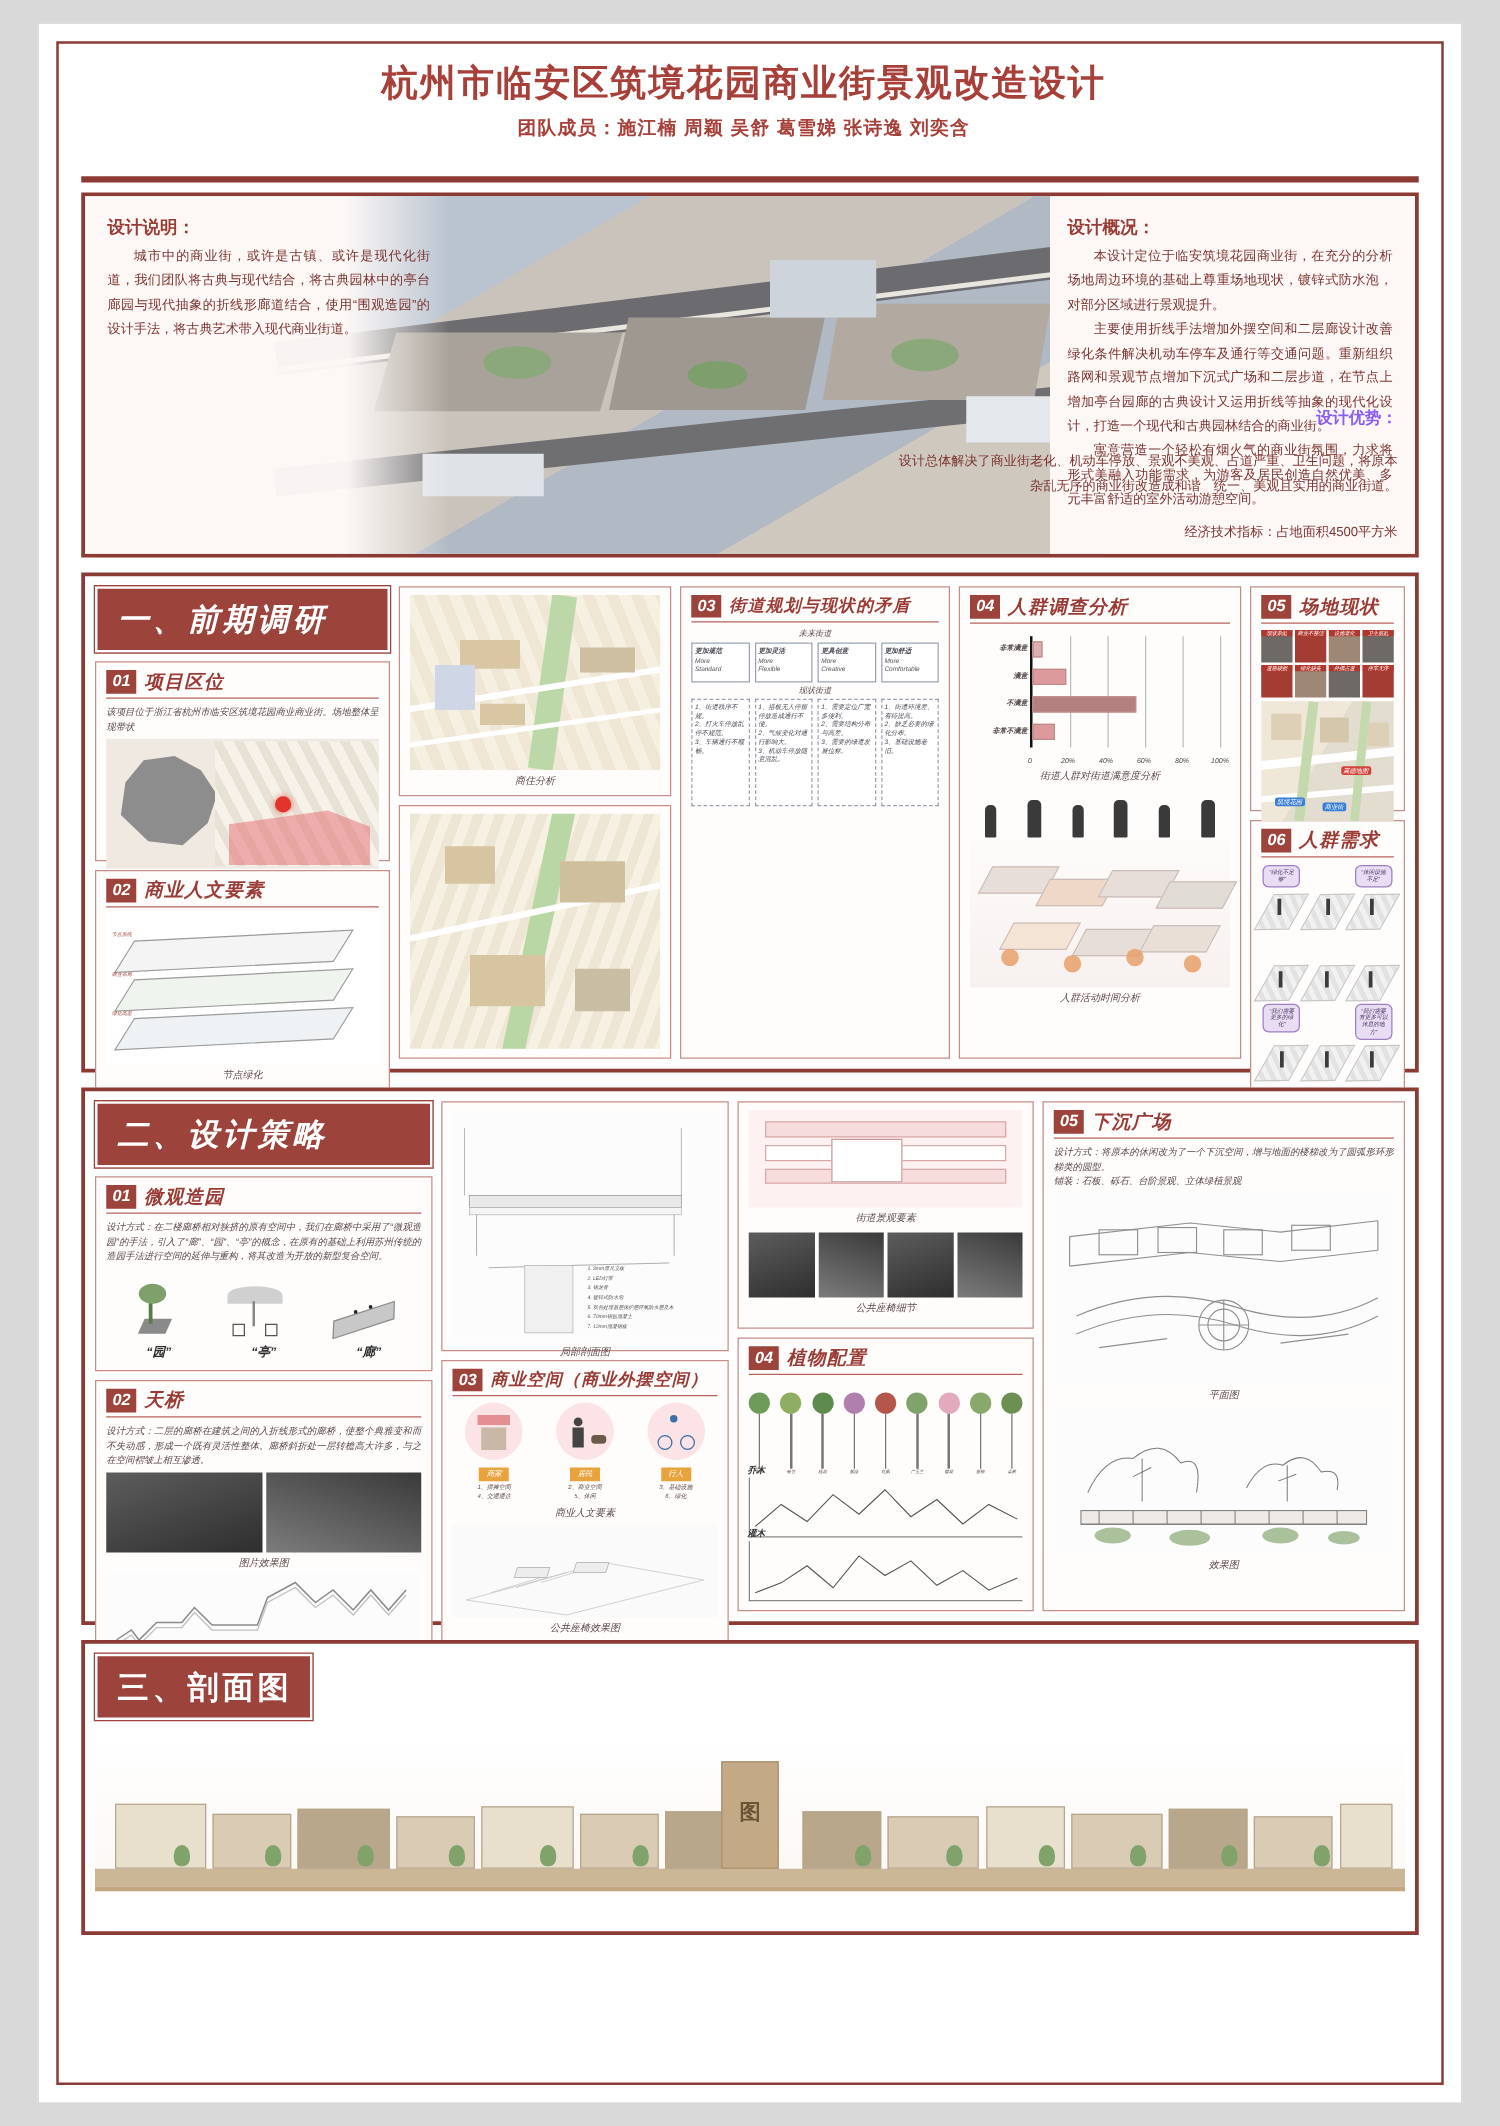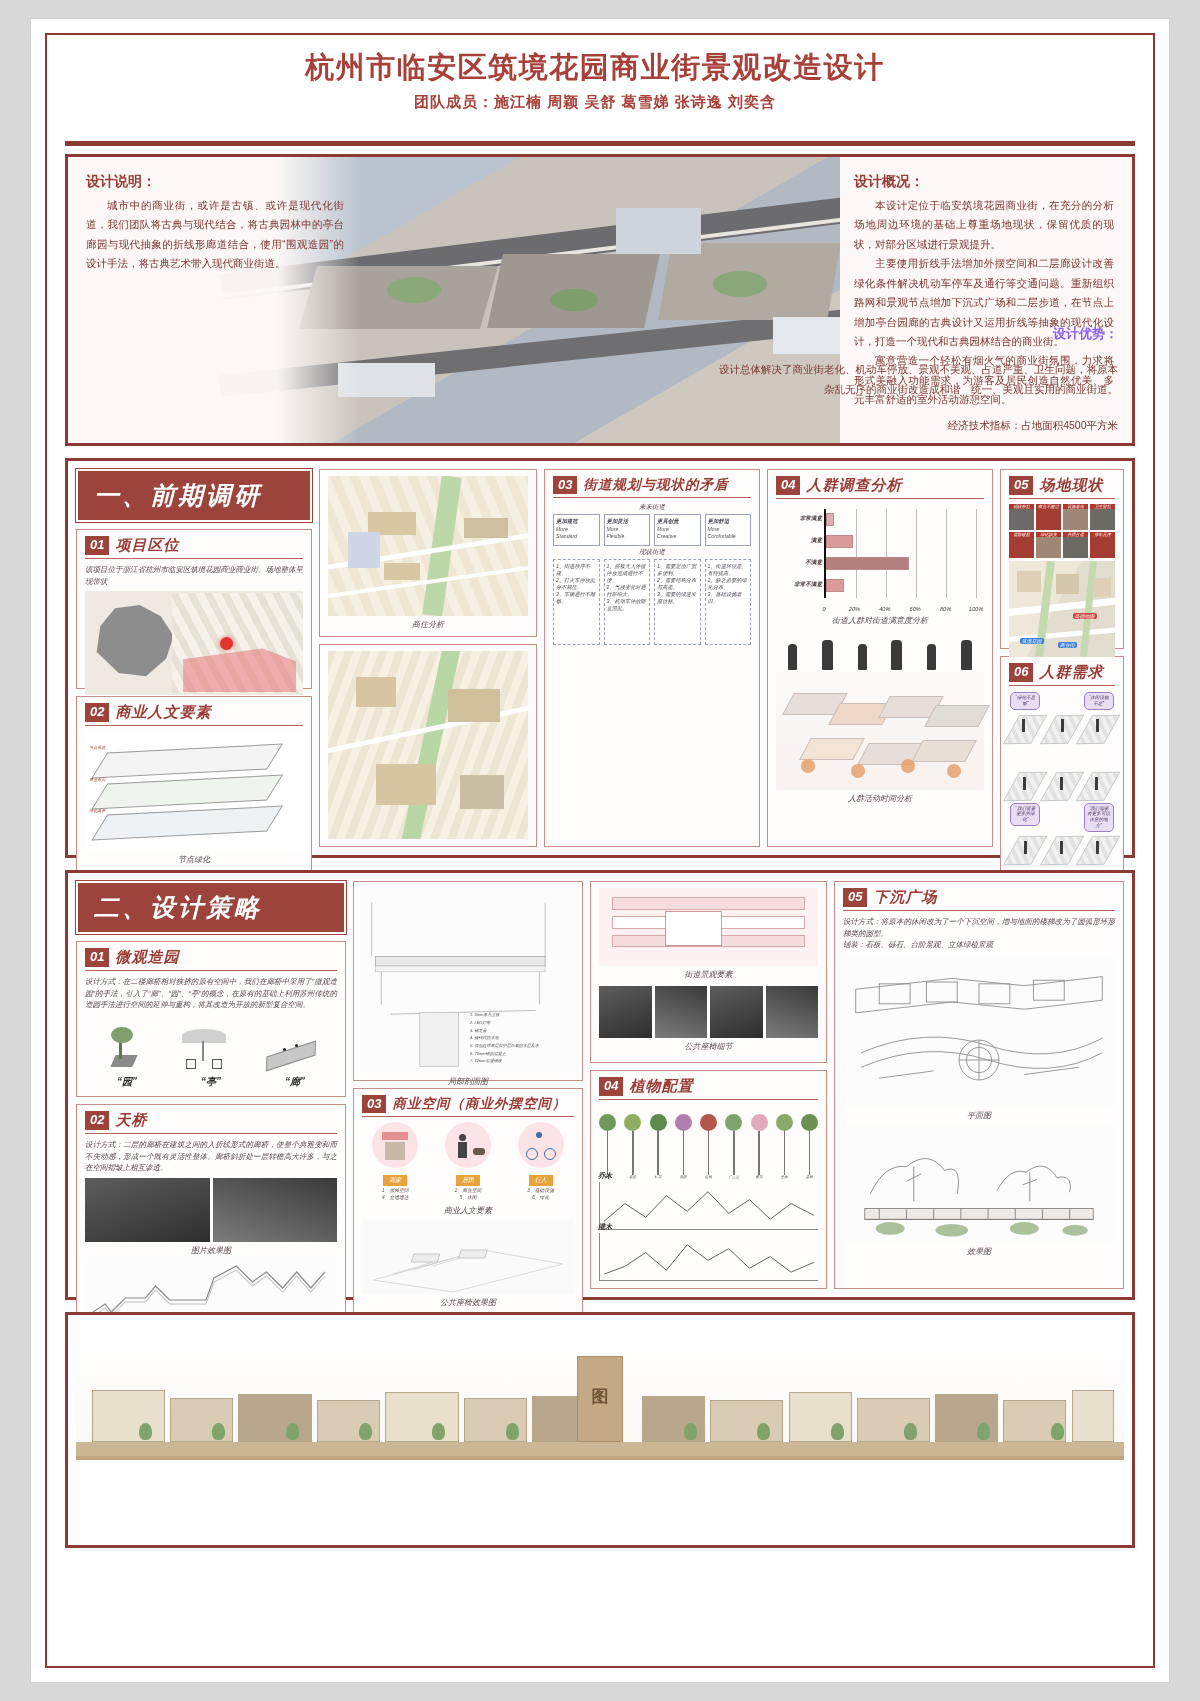--- a/index.html
+++ b/index.html
@@ -307,21 +307,21 @@
 
     <div class="adv-block">
       <div class="adv-title">设计优势：</div>
       <div class="adv-body">设计总体解决了商业街老化、机动车停放、景观不美观、占道严重、卫生问题，将原本杂乱无序的商业街改造成和谐　统一、美观且实用的商业街道。</div>
       <div class="econ">经济技术指标：占地面积4500平方米</div>
     </div>
 
     <div class="intro-right">
       <div class="blk-title">设计概况：</div>
       <div class="blk-body">
-        <p>本设计定位于临安筑境花园商业街，在充分的分析场地周边环境的基础上尊重场地现状，保留优质的现状，对部分区域进行景观提升。</p>
+        <p>本设计定位于临安筑境花园商业街，在充分的分析场地周边环境的基础上尊重场地现状，镀锌式防水泡，对部分区域进行景观提升。</p>
         <p>主要使用折线手法增加外摆空间和二层廊设计改善绿化条件解决机动车停车及通行等交通问题。重新组织路网和景观节点增加下沉式广场和二层步道，在节点上增加亭台园廊的古典设计又运用折线等抽象的现代化设计，打造一个现代和古典园林结合的商业街。</p>
         <p>寓意营造一个轻松有烟火气的商业街氛围，力求将形式美融入功能需求，为游客及居民创造自然优美、多元丰富舒适的室外活动游憩空间。</p>
       </div>
     </div>
   </div>
 
   <div class="section" id="sec1">
 
     <div class="col s1-c1">
       <div class="sec-header">一、前期调研</div>
@@ -865,20 +865,23 @@
               <ellipse cx="256" cy="110" rx="14" ry="6"></ellipse>
             </g>
           </svg>
         </div>
         <div class="cap">效果图</div>
       </div>
     </div>
   </div>
 
   <div class="section" id="sec3">
+    <div class="sec3-head-wrap">
+      <div class="sec-header">三、剖面图</div>
+    </div>
 
     <div class="elevation">
       <div class="ground"></div>
 
       <div class="bld light" style="left:1.5%;width:7%;height:52px;"></div>
       <div class="bld" style="left:9%;width:6%;height:44px;"></div>
       <div class="bld dark" style="left:15.5%;width:7%;height:48px;"></div>
       <div class="bld" style="left:23%;width:6%;height:42px;"></div>
       <div class="bld light" style="left:29.5%;width:7%;height:50px;"></div>
       <div class="bld" style="left:37%;width:6%;height:44px;"></div>

